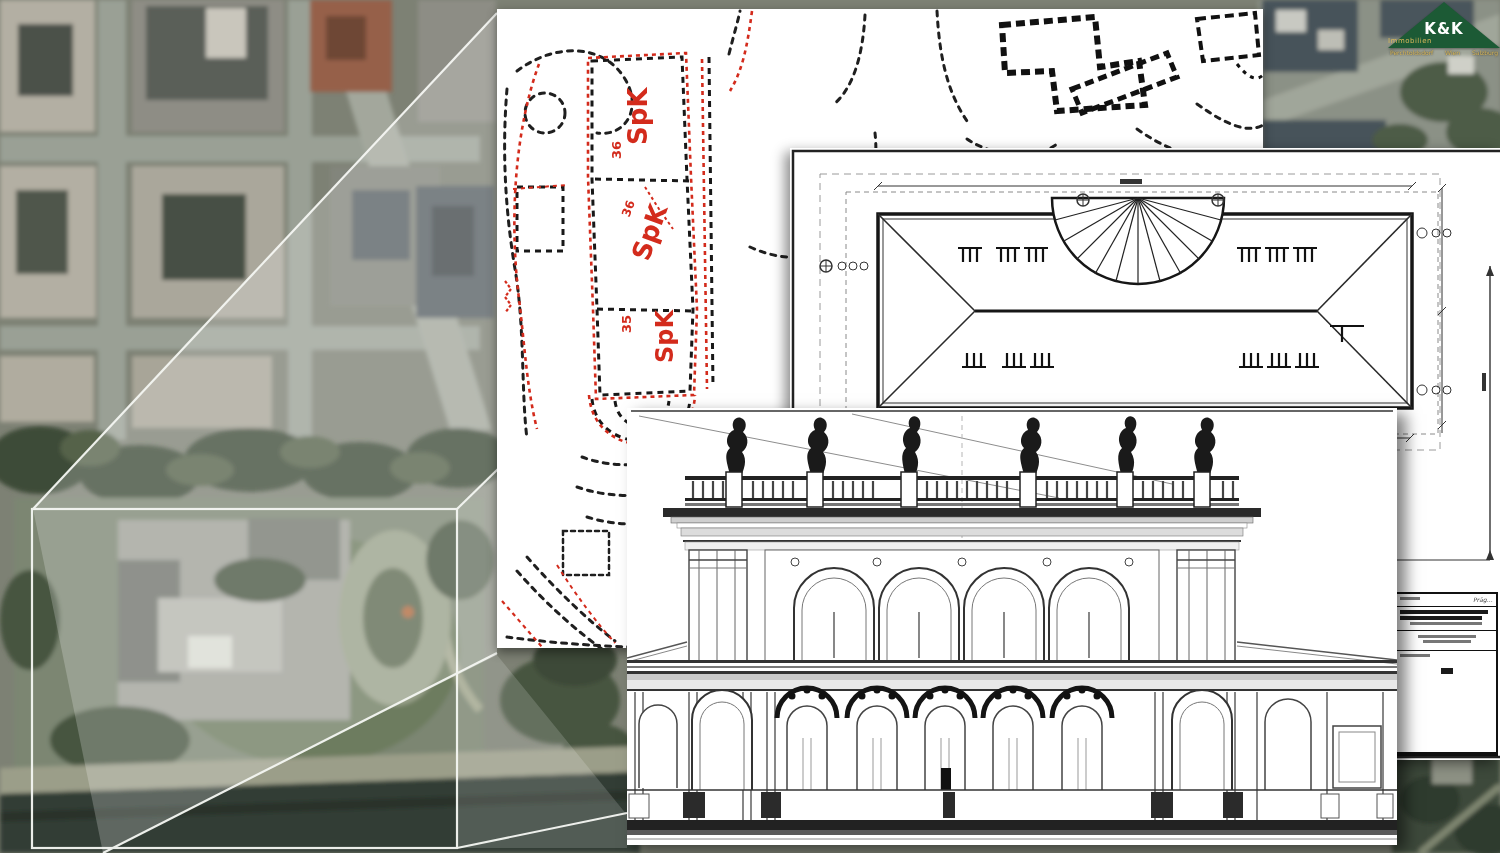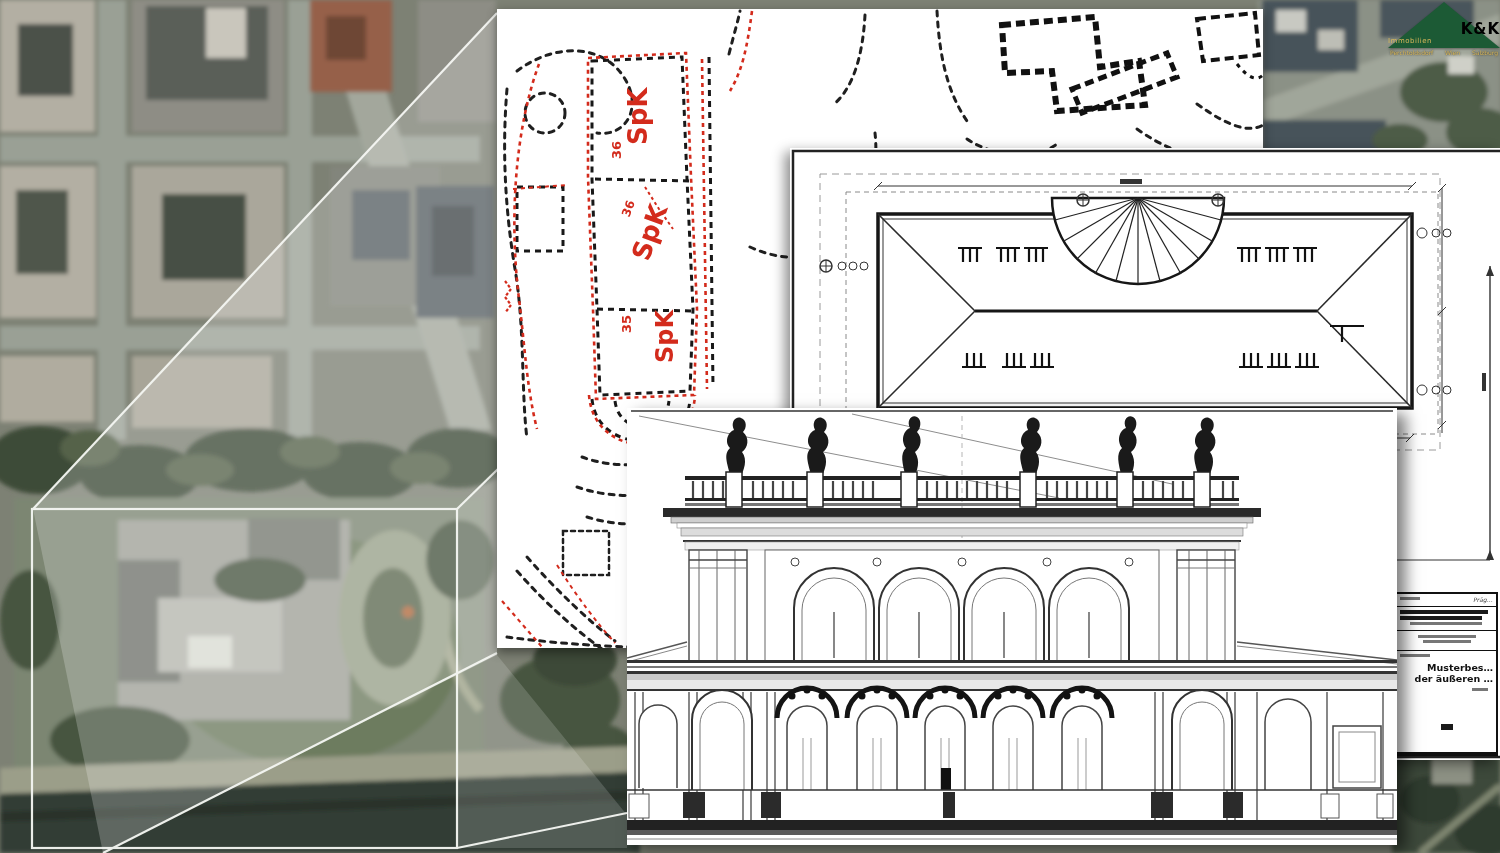--- a/index.html
+++ b/index.html
@@ -23,22 +23,22 @@
   #titleblock .bar{background:#1a1a1a;height:4px;margin:2px 0;}
   #titleblock .bar.gy{background:#777;height:3px;}
   #titleblock .r-divider{border-bottom:1.5px solid #111;}
   #titleblock .big{font-weight:bold;font-size:9.5px;line-height:11px;text-align:right;}
   #titleblock .tiny{font-size:6px;color:#444;text-align:right;font-style:italic;}
   
   #logo{position:absolute;left:1388px;top:2px;width:112px;height:58px;}
   #logo .tri{position:absolute;left:0;top:0;width:0;height:0;
     border-left:56px solid transparent;border-right:56px solid transparent;
     border-bottom:46px solid var(--green);filter:drop-shadow(0 1px 1px rgba(0,0,0,.4));}
-  #logo .brand{position:absolute;left:0;top:18px;width:112px;text-align:right;
-    color:#000000;font-weight:bold;font-size:15px;letter-spacing:1px;}
+  #logo .brand{position:absolute;left:0;top:18px;width:112px;text-align:center;
+    color:#ffffff;font-weight:bold;font-size:15px;letter-spacing:1px;}
   #logo .sub{position:absolute;left:0;top:35px;width:112px;text-align:left;
     color:var(--gold);font-size:7px;letter-spacing:.5px;}
   #logo .tagline{position:absolute;left:2px;top:47px;width:108px;display:flex;
     justify-content:space-between;color:var(--gold);font-size:6px;
     text-shadow:0 0 2px rgba(0,0,0,.9);white-space:nowrap;}
 </style>
 </head>
 <body>
 
 <div id="stage">
@@ -318,25 +318,20 @@
         <div class="bar" style="width:88px"></div>
         <div class="bar" style="width:82px"></div>
         <div class="bar gy" style="width:72px;margin-left:10px"></div>
       </div>
       <div class="row r-divider" style="height:20px">
         <div class="bar gy" style="width:58px;margin:3px auto 2px"></div>
         <div class="bar gy" style="width:48px;margin:0 auto"></div>
       </div>
       <div class="row" style="height:10px">
         <div class="bar gy" style="width:30px"></div>
-      </div>
-      <div class="row" style="height:56px">
-        <div class="big">Musterbes…</div>
-        <div class="big">der äußeren …</div>
-        <div class="bar gy" style="width:16px;margin-left:72px;margin-top:4px"></div>
       </div>
       <div class="row" style="height:22px">
         <div class="bar" style="width:12px;height:6px;margin:6px auto 0"></div>
       </div>
     </div>
   </div>
 
   <div class="sheet" id="sheet3">
     <svg width="770" height="437" viewBox="0 0 770 437">
       <line x1="4" y1="3" x2="766" y2="3" stroke="#333" stroke-width="1.5"></line>

